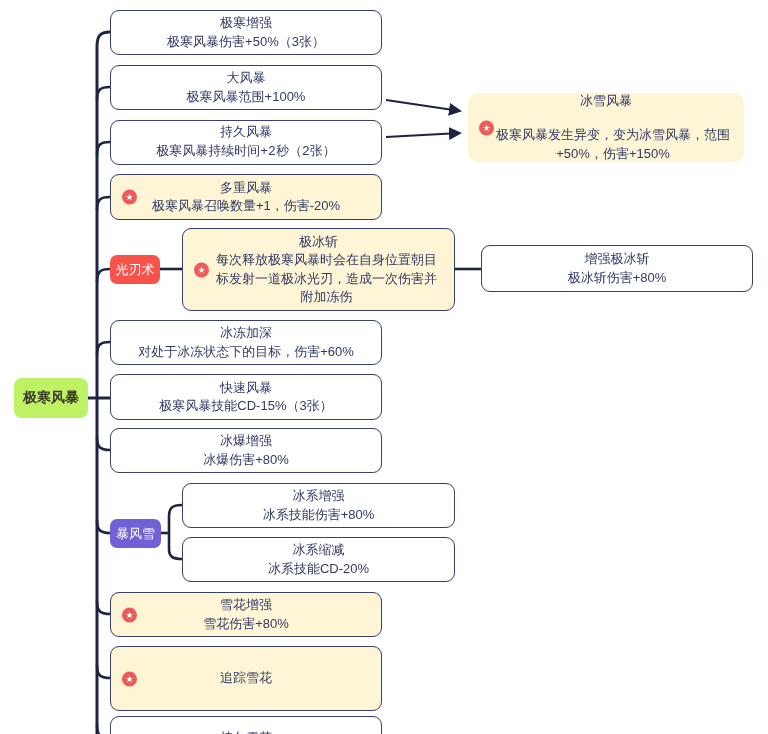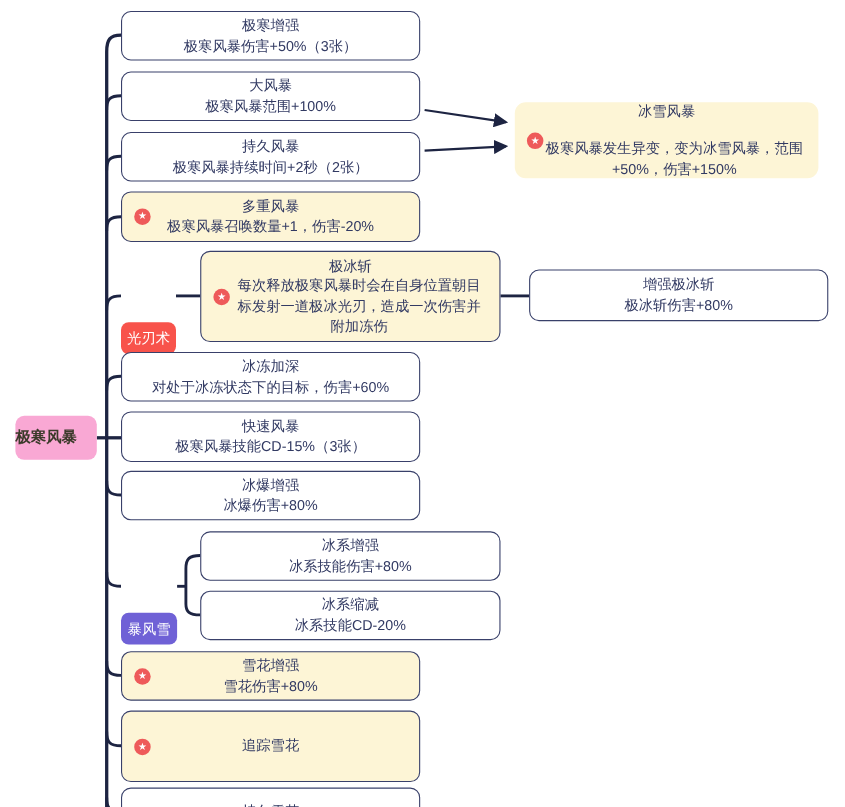--- a/index.html
+++ b/index.html
@@ -19,27 +19,27 @@
   .card .t{white-space:nowrap;}
   .card.yellow{background:#fdf5d6;}
   .card.borderless{border:none;border-radius:10px;}
   .star{
     position:absolute;left:11px;top:50%;transform:translateY(-50%);
     width:15px;height:15px;border-radius:50%;background:#ee5a5a;color:#ffffff;
     font-size:9px;line-height:15px;text-align:center;display:block;
   }
   .pill{
     position:absolute;z-index:2;display:flex;align-items:center;justify-content:center;
-    border-radius:7px;color:#ffffff;font-size:13px;white-space:nowrap;margin-top:38px;
+    border-radius:7px;color:#ffffff;font-size:13px;white-space:nowrap;
   }
   .pill.red{background:#f8534b;}
   .pill.purple{background:#6f61d6;}
   .root{
-    position:absolute;z-index:2;display:flex;align-items:center;justify-content:flex-start;
-    background:#f9a8d4;border-radius:8px;color:#3b3a2a;font-size:14px;font-weight:600;
+    position:absolute;z-index:2;display:flex;align-items:center;justify-content:center;
+    background:#bef264;border-radius:8px;color:#3b3a2a;font-size:14px;font-weight:600;
     white-space:nowrap;
   }
 </style>
 </head>
 <body>
 
 <svg id="wires" width="768" height="734">
   <defs>
     <marker id="arrow" viewBox="0 0 10 10" refX="8.5" refY="5" markerWidth="6.5" markerHeight="6.5" orient="auto-start-reverse">
       <path d="M0 0 L10 5 L0 10 z" fill="#1d2442"></path>
@@ -86,21 +86,21 @@
 <div class="card" style="left:110px;top:10px;width:272px;height:45px;">
   <div class="t">极寒增强</div>
   <div class="d">极寒风暴伤害+50%（3张）</div>
 </div>
 
 <div class="card" style="left:110px;top:65px;width:272px;height:45px;">
   <div class="t">大风暴</div>
   <div class="d">极寒风暴范围+100%</div>
 </div>
 
-<div class="card" style="left:110px;top:120px;width:272px;height:45px;">
+<div class="card" style="left:110px;top:120px;width:272px;height:45px;font-family:Liberation Mono, monospace;">
   <div class="t">持久风暴</div>
   <div class="d">极寒风暴持续时间+2秒（2张）</div>
 </div>
 
 <div class="card yellow" style="left:110px;top:174px;width:272px;height:46px;">
   <span class="star">★</span>
   <div class="t">多重风暴</div>
   <div class="d">极寒风暴召唤数量+1，伤害-20%</div>
 </div>
 

